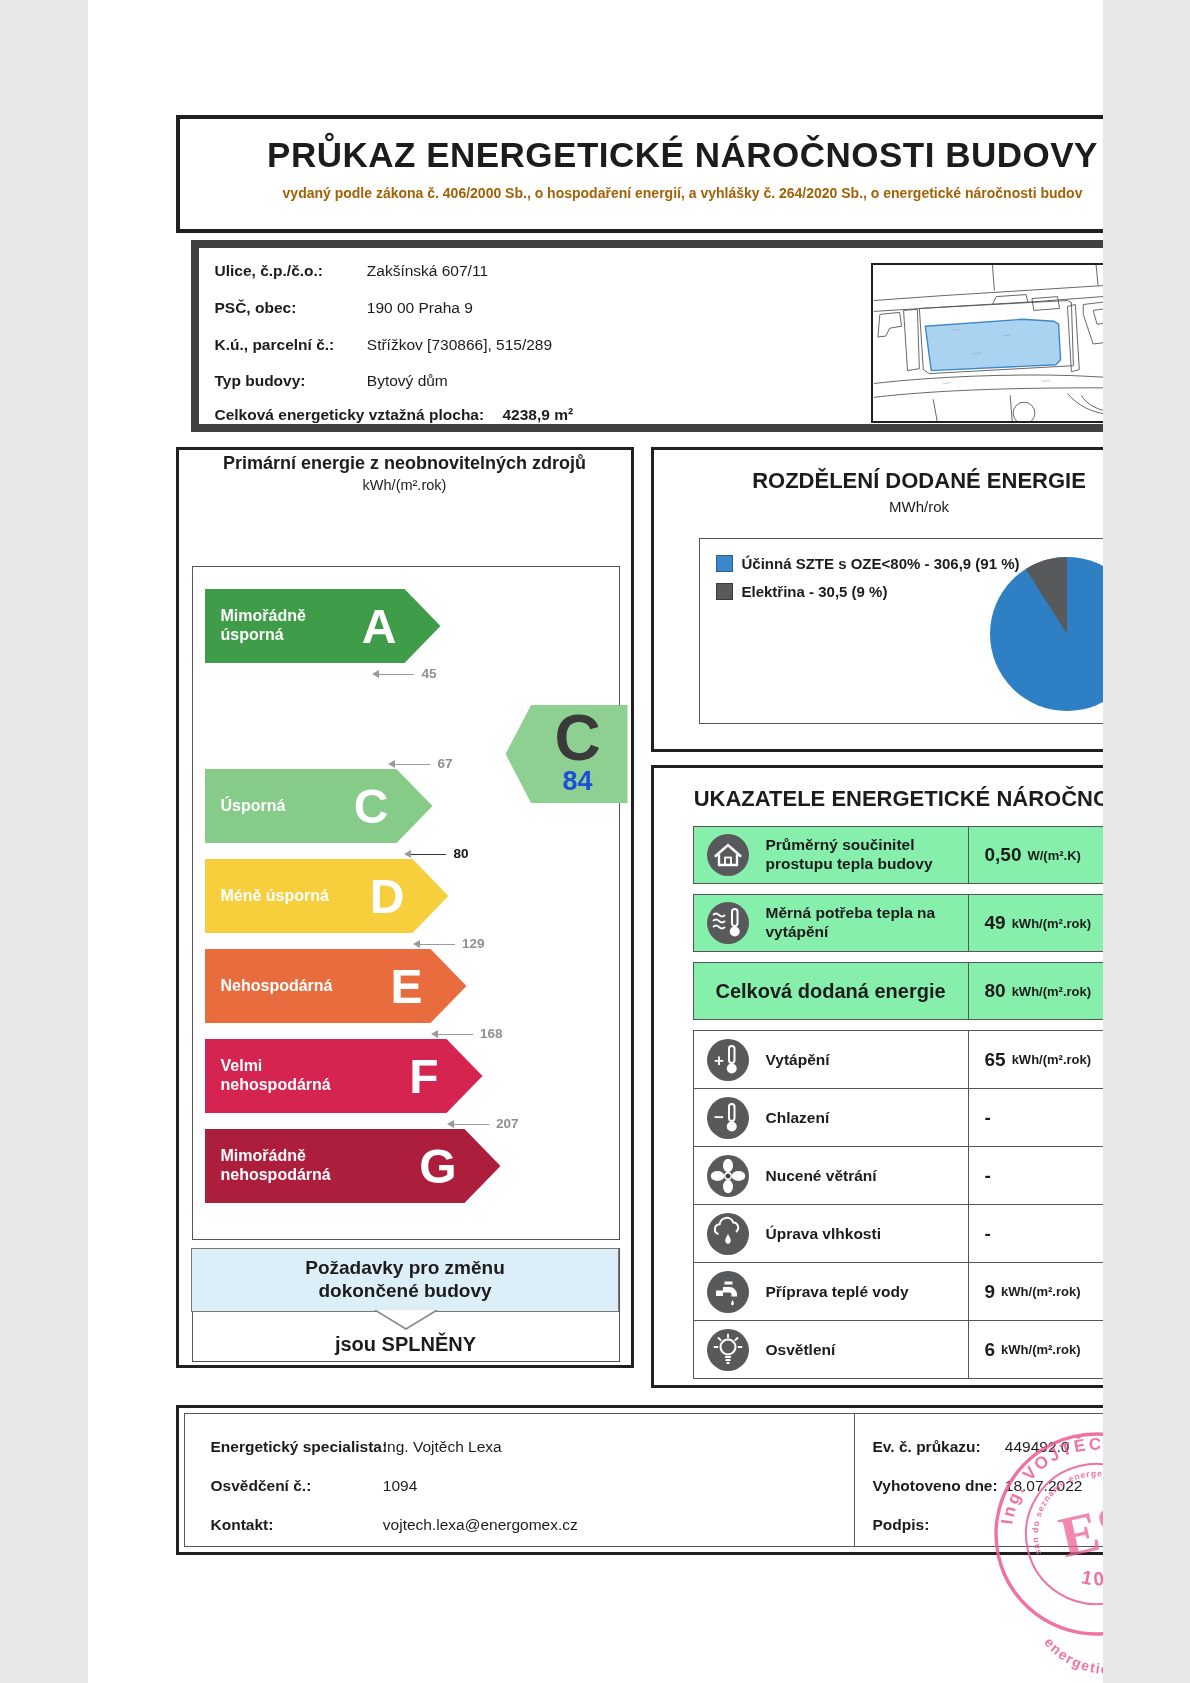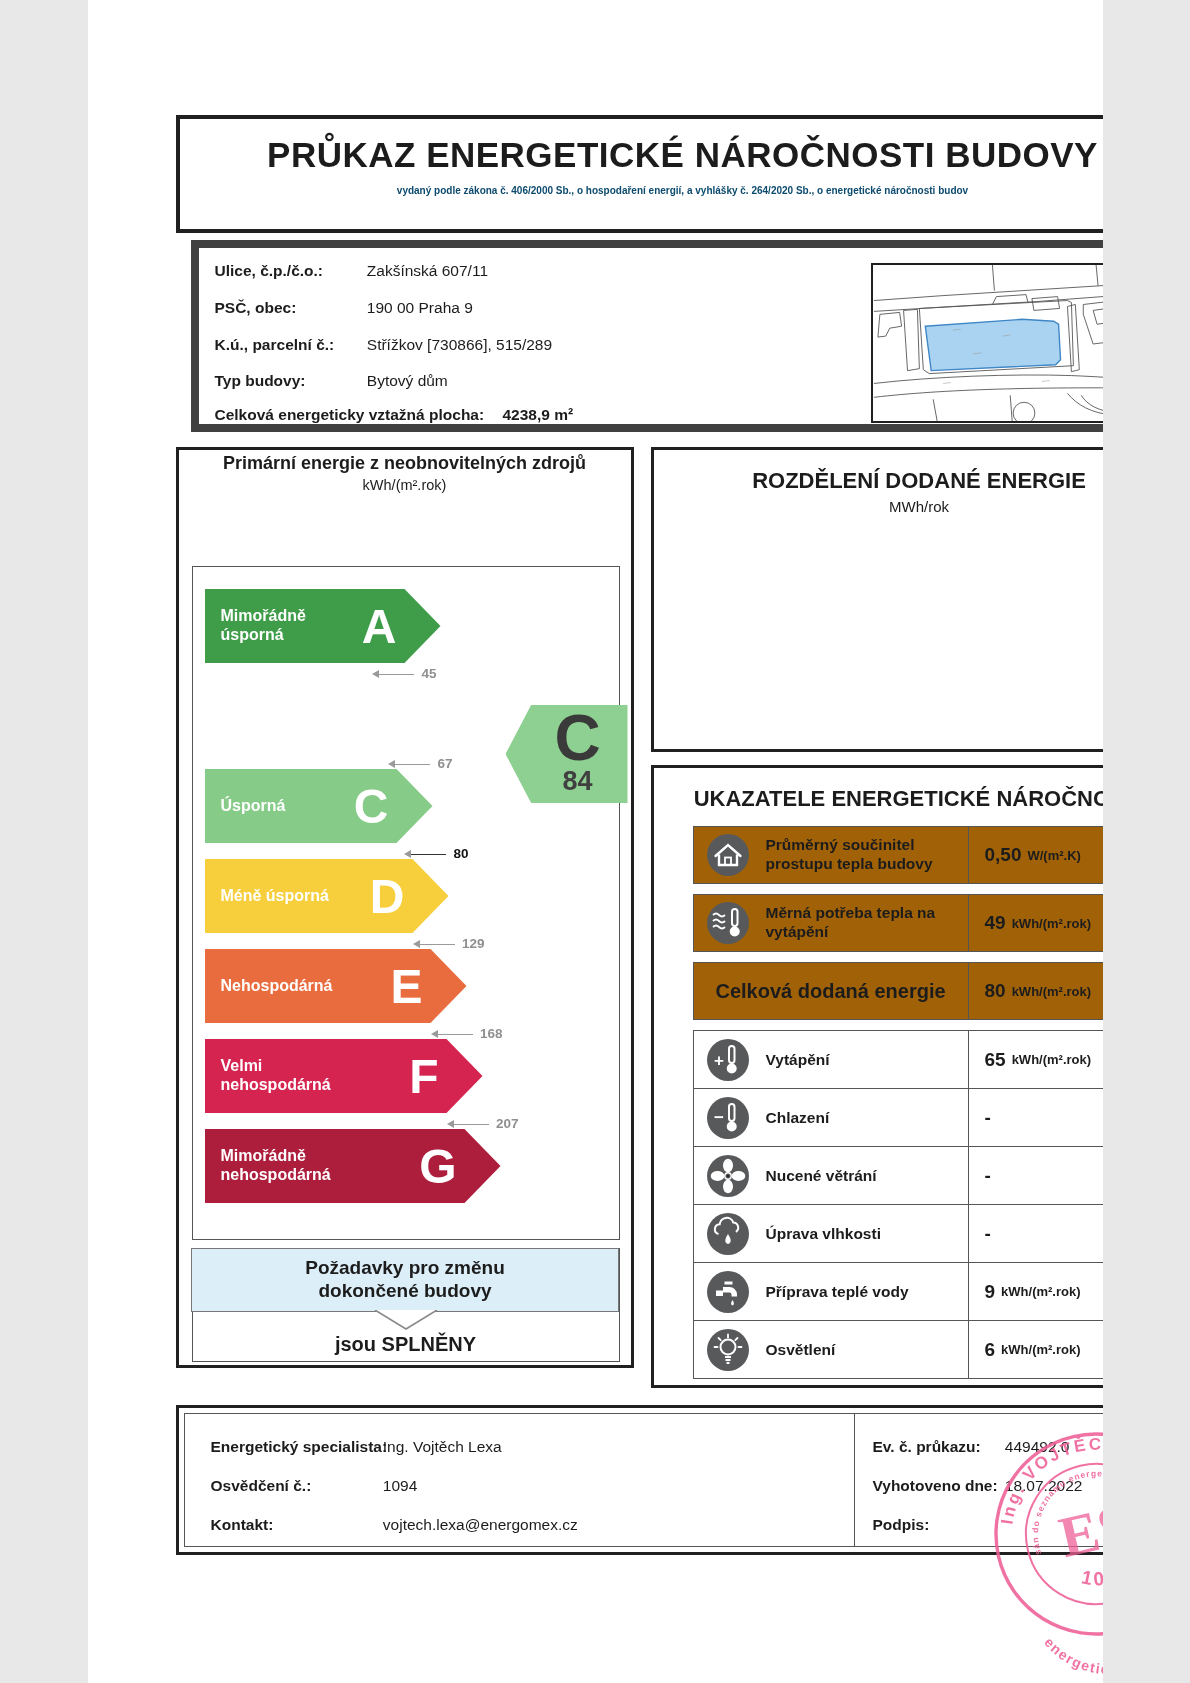--- a/index.html
+++ b/index.html
@@ -3,21 +3,21 @@
 <meta charset="utf-8">
 <style>
   html,body{margin:0;padding:0;background:#e8e8e8;}
   .page{position:relative;width:1015px;height:1683px;background:#ffffff;margin:0 auto;
         font-family:"Liberation Sans",sans-serif;color:#1c1c1c;overflow:hidden;}
   .abs{position:absolute;}
 
   
   .header-box{left:88px;top:115px;width:1014px;height:118px;border:4px solid #202020;box-sizing:border-box;}
   .header-title{margin-top:16px;text-align:center;font-size:35px;font-weight:bold;letter-spacing:.5px;}
-  .header-sub{margin-top:10px;text-align:center;font-size:10px;font-weight:bold;color:#0c4a6e;}
+  .header-sub{margin-top:10px;text-align:center;font-size:14px;font-weight:bold;color:#a16207;}
 
   
   .addr-box{left:103px;top:240px;width:999px;height:192px;border:8px solid #404040;box-sizing:border-box;}
   .addr-row{position:absolute;left:16px;font-size:15.5px;white-space:nowrap;}
   .addr-row .lbl{font-weight:bold;display:inline-block;width:148px;}
   .area-lbl{font-weight:bold;font-size:15.5px;}
   .area-val{font-weight:bold;font-size:15.5px;}
   .map-box{left:672px;top:15px;width:310px;height:160px;border:2.5px solid #202020;box-sizing:border-box;background:#fff;}
   .map-box svg{width:100%;height:100%;display:block;}
 
@@ -36,21 +36,21 @@
   .thr{position:absolute;left:12px;height:16px;text-align:right;font-size:13.5px;font-weight:bold;color:#8f8f8f;}
   .thr.bold{color:#111;}
   .thr-line{display:inline-block;width:40px;height:1.6px;background:#9a9a9a;position:relative;vertical-align:middle;margin-right:7px;}
   .thr-line::before{content:'';position:absolute;left:-2px;top:-3.2px;width:0;height:0;
        border-top:4px solid transparent;border-bottom:4px solid transparent;border-right:7px solid #9a9a9a;}
   .thr.bold .thr-line{background:#333;}
   .result-arr{left:313px;top:138px;width:122px;height:98px;background:#8ed091;
        clip-path:polygon(0 50%,21% 0,100% 0,100% 100%,21% 100%);
        display:flex;flex-direction:column;align-items:center;justify-content:center;padding-left:22px;box-sizing:border-box;}
   .result-arr .rletter{font-size:64px;font-weight:bold;color:#3a3a3a;line-height:.85;}
-  .result-arr .rvalue{font-size:27px;font-weight:bold;color:#404040;}
+  .result-arr .rvalue{font-size:27px;font-weight:bold;color:#1d4ed8;}
   .cls-a{background:#3f9d49;padding-left:40px;} .cls-b{background:#55b759;} .cls-c{background:#86cc88;}
   .cls-d{background:#f7cf3d;} .cls-e{background:#e96c3e;} .cls-f{background:#d62450;} .cls-g{background:#ad1d3c;}
   .req-box{left:13px;top:798px;width:428px;height:114px;border:1.5px solid #555;box-sizing:border-box;background:#fff;}
   .req-blue{position:absolute;left:-1.5px;top:-1.5px;width:428px;height:64px;border:1.5px solid #777;
        background:#dceef8;box-sizing:border-box;display:flex;align-items:center;justify-content:center;}
   .req-title{font-size:19px;font-weight:bold;text-align:center;width:260px;line-height:1.2;}
   .req-notch{position:absolute;left:50%;top:61px;transform:translateX(-50%);}
   .req-status{position:absolute;left:0;top:84px;width:100%;text-align:center;font-size:20px;font-weight:bold;}
 
   
@@ -60,21 +60,21 @@
   .pie-inner{left:45px;top:88px;width:462px;height:186px;border:1.5px solid #555;box-sizing:border-box;}
   .legend-item{position:absolute;left:16px;display:flex;align-items:center;gap:9px;font-size:15px;font-weight:bold;white-space:nowrap;}
   .sw{width:17px;height:17px;box-sizing:border-box;}
   .sw-blue{background:#3a87cc;border:1px solid #2a5f91;}
   .sw-gray{background:#58595b;border:1px solid #3a3a3a;}
 
   
   .ind-panel{left:563px;top:765px;width:537px;height:623px;border:3px solid #202020;box-sizing:border-box;}
   .ip-title{margin-top:18px;text-align:center;font-size:22px;font-weight:bold;}
   .irow{position:absolute;left:39px;width:472px;height:58px;border:1.5px solid #555;box-sizing:border-box;background:#fff;}
-  .irow.blue{background:#a16207;}
+  .irow.blue{background:#86efac;}
   .itable{position:absolute;left:39px;width:472px;border:1.5px solid #555;box-sizing:border-box;}
   .itrow{position:relative;height:57px;border-top:1.5px solid #555;}
   .itrow:first-child{border-top:none;}
   .icn{position:absolute;left:11px;top:50%;transform:translateY(-50%);width:46px;height:46px;}
   .ilabel{position:absolute;left:72px;top:50%;transform:translateY(-50%);font-size:15.5px;font-weight:bold;line-height:1.2;width:192px;}
   .ilabel.big{left:22px;font-size:20px;width:240px;}
   .ival{position:absolute;left:274px;right:0;top:0;bottom:0;border-left:1.5px solid #555;
         display:flex;align-items:center;padding-left:16px;box-sizing:border-box;}
   .num{font-size:19px;font-weight:bold;}
   .unit{font-size:13px;font-weight:bold;margin-left:6px;}
@@ -221,20 +221,34 @@
         <polygon points="1,0 32,19 63,0" fill="#ffffff"></polygon>
         <polyline points="1,0 32,19 63,0" fill="none" stroke="#8a8a8a" stroke-width="1.6"></polyline>
       </svg>
       <div class="req-status">jsou SPLNĚNY</div>
     </div>
   </div>
 
   <div class="abs pie-panel">
     <div class="pp-title">ROZDĚLENÍ DODANÉ ENERGIE</div>
     <div class="pp-unit">MWh/rok</div>
+    <div class="abs pie-inner">
+      <div class="legend-item" style="top:16px">
+        <span class="sw sw-blue"></span>
+        <span>Účinná SZTE s OZE&lt;80% - 306,9 (91 %)</span>
+      </div>
+      <div class="legend-item" style="top:44px">
+        <span class="sw sw-gray"></span>
+        <span>Elektřina - 30,5 (9 %)</span>
+      </div>
+      <svg style="position:absolute;right:8px;top:8px" width="170" height="170" viewBox="0 0 170 170">
+        <circle cx="85" cy="87" r="77" fill="#2e7fc4"></circle>
+        <path d="M85,87 L85,10 A77,77 0 0 0 43.7,22.0 Z" fill="#58595b"></path>
+      </svg>
+    </div>
   </div>
 
   <div class="abs ind-panel">
     <div class="ip-title">UKAZATELE ENERGETICKÉ NÁROČNOSTI</div>
 
     <div class="irow blue" style="top:58px">
       <svg class="icn" viewBox="0 0 46 46">
         <circle cx="23" cy="23" r="21" fill="#58595b"></circle>
         <path d="M10.5 24 L23 13 L35.5 24" fill="none" stroke="#fff" stroke-width="2.4" stroke-linecap="round"></path>
         <path d="M14 22.5 V33 H32 V22.5" fill="none" stroke="#fff" stroke-width="2.4"></path>

